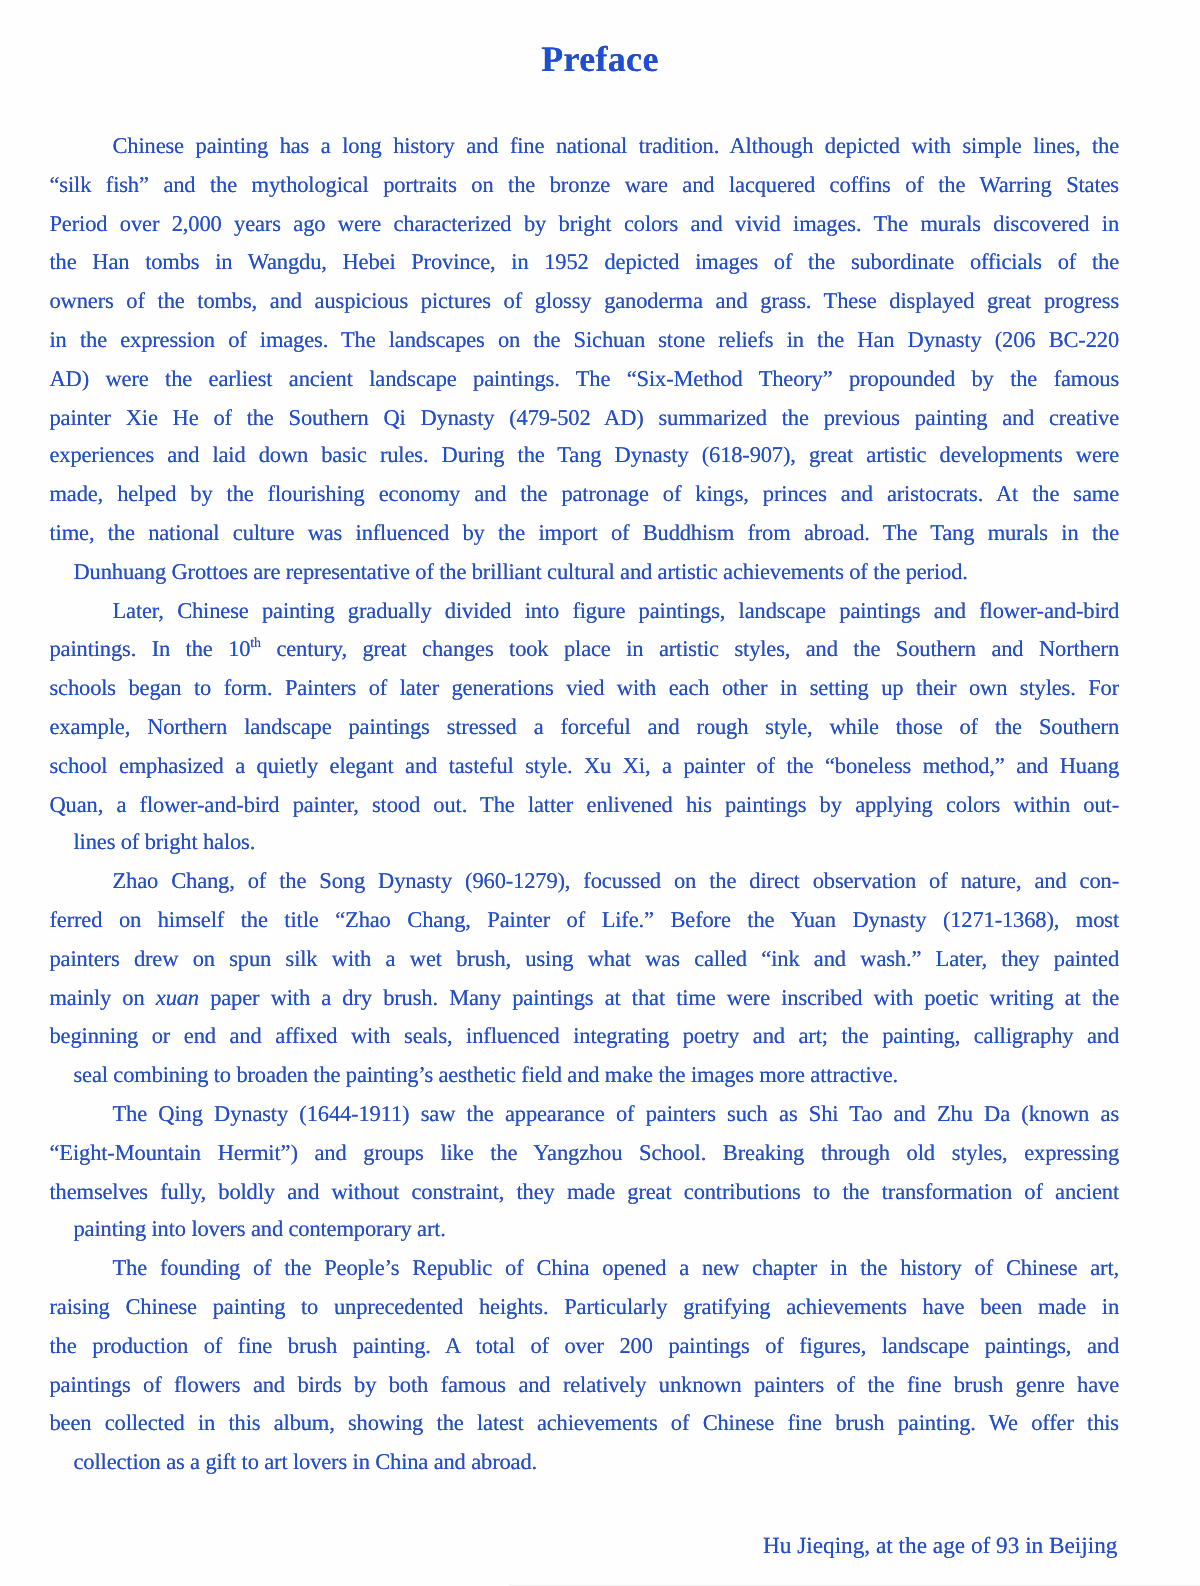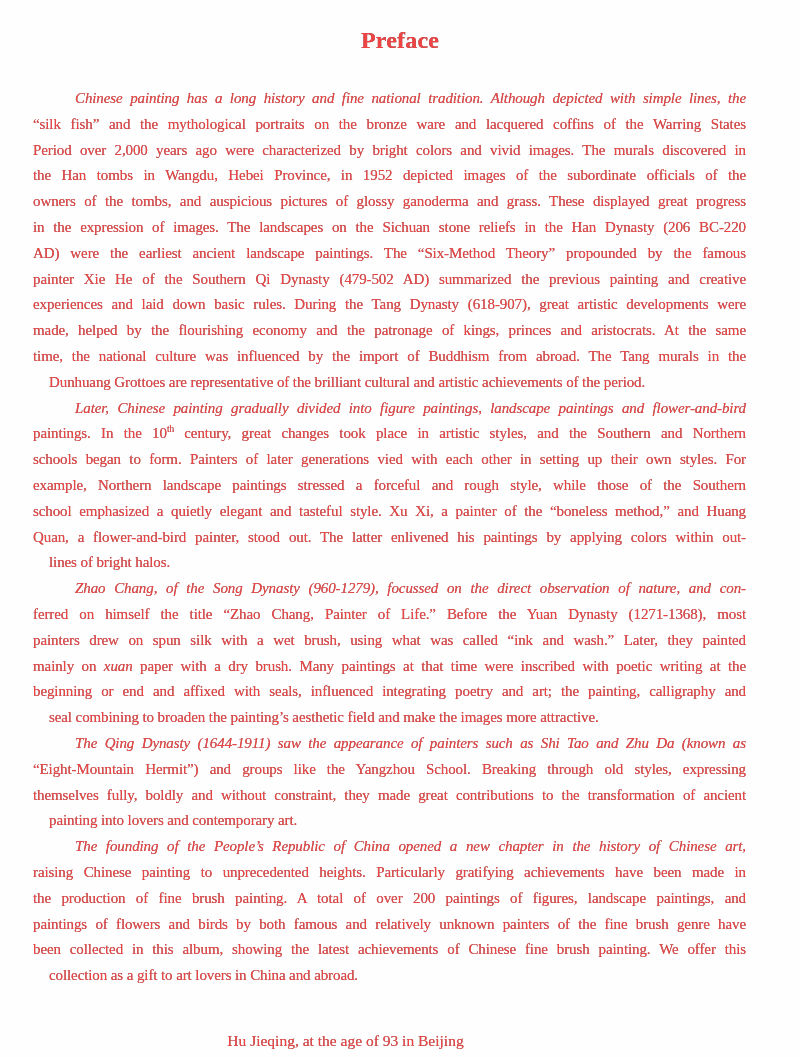--- a/index.html
+++ b/index.html
@@ -8,21 +8,21 @@
     background: #e8e8e8;
   }
   .page {
     position: relative;
     width: 800px;
     height: 1057px;
     margin: 0 auto;
     background: #fefefe;
     overflow: hidden;
     font-family: "Liberation Serif", "DejaVu Serif", serif;
-    color: #ef4444;
+    color: #1d4ed8;
   }
   .title {
     margin-top: 27px;
     text-align: center;
     font-size: 24px;
     font-weight: bold;
     letter-spacing: 0.2px;
     text-shadow: 0 0 0.4px rgba(0,0,0,0.65);
   }
   .body-text {
@@ -37,37 +37,36 @@
     line-height: 25.8px;
     letter-spacing: -0.1px;
     white-space: nowrap;
     overflow: hidden;
     text-align: justify;
     text-align-last: justify;
     text-shadow: 0 0 0.3px rgba(0,0,0,0.55);
   }
   .line.indent {
     text-indent: 42px;
-    font-style: italic;
   }
   .line.last {
     text-align-last: left;
     margin-left: 16px;
   }
   .line sup {
     font-size: 0.62em;
     line-height: 0;
     vertical-align: super;
   }
   .line i {
   }
   .signature {
-    margin-top: 40px;
-    padding-right: 109px;
-    text-align: center;
+    margin-top: 30px;
+    padding-right: 55px;
+    text-align: right;
     font-size: 15.5px;
     line-height: 24px;
     text-shadow: 0 0 0.3px rgba(0,0,0,0.55);
   }
 </style>
 </head>
 <body>
 
 <div class="page">
   <h1 class="title">Preface</h1>

